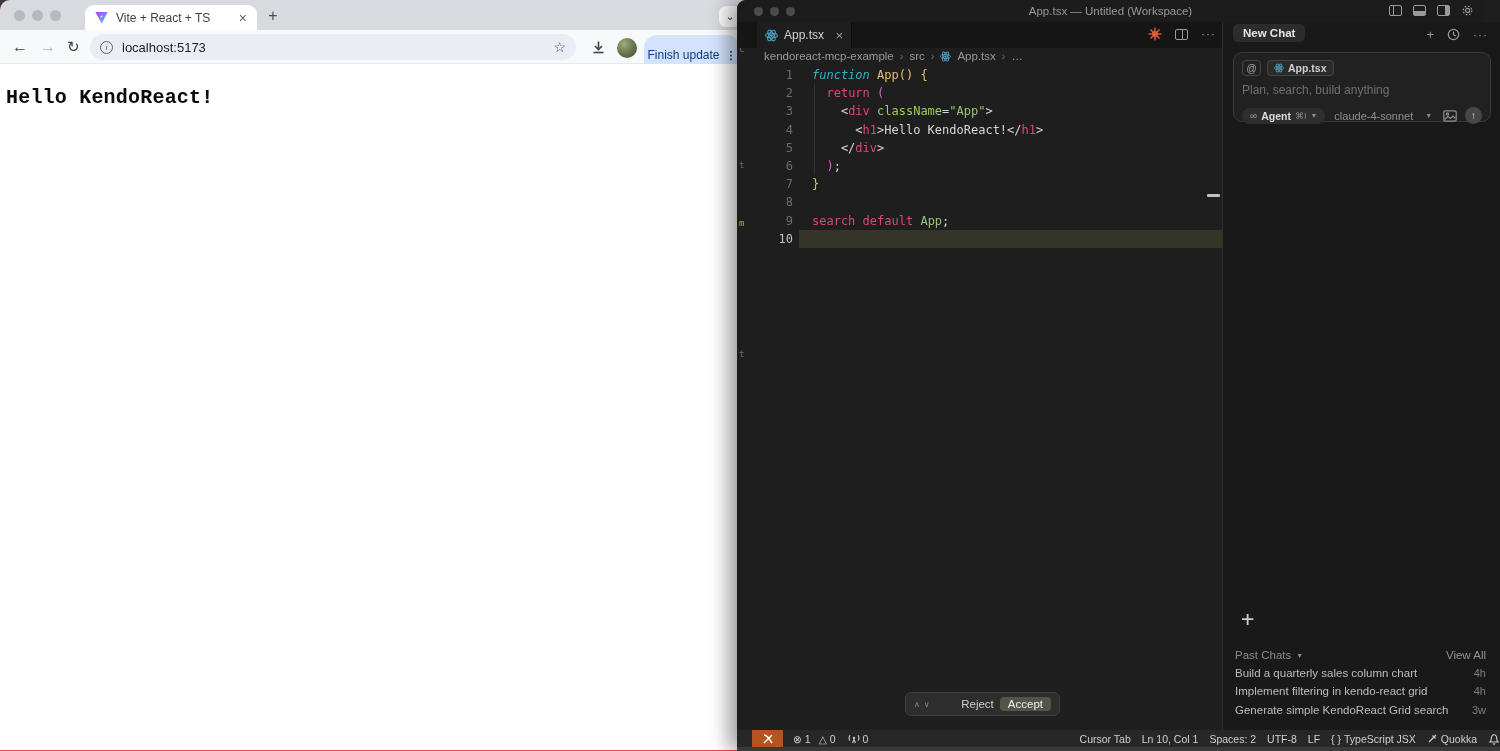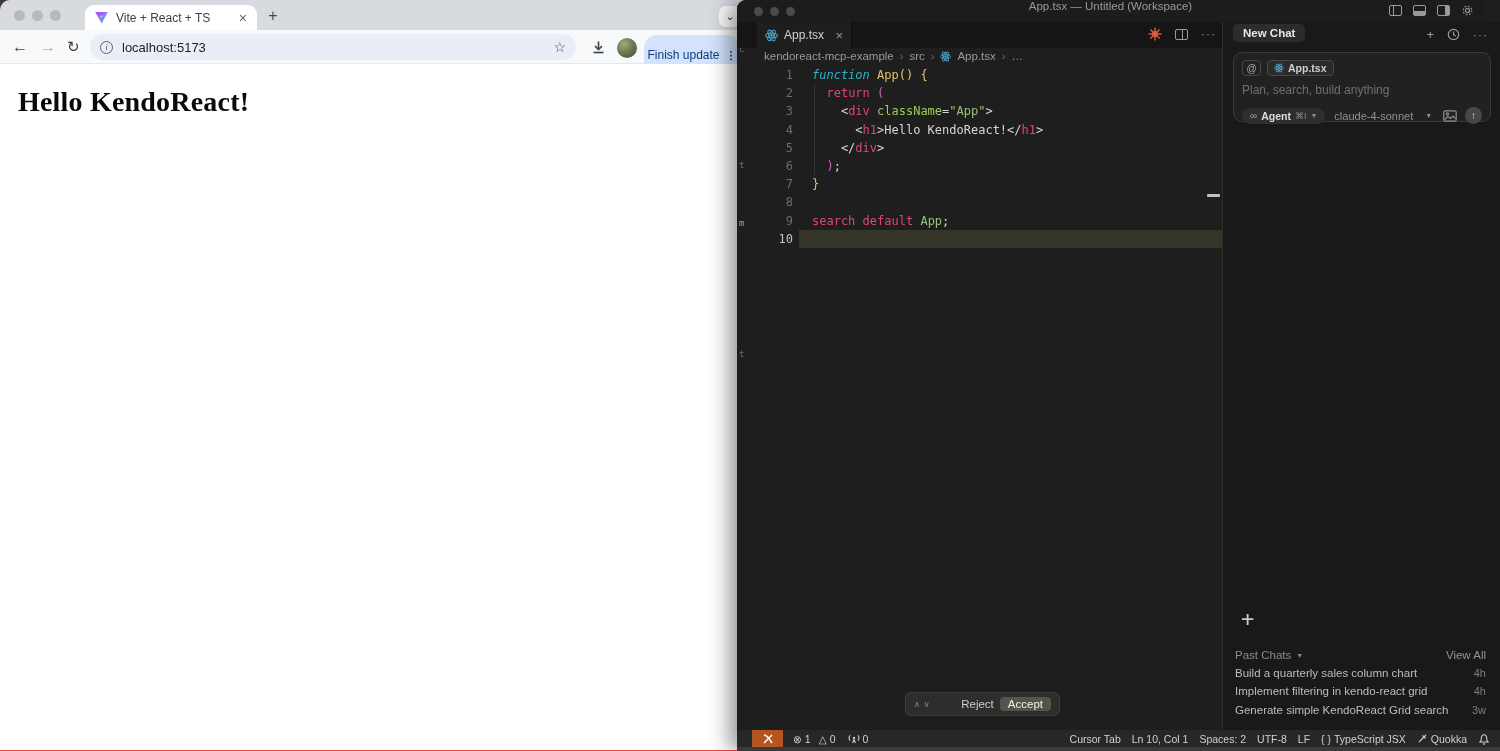--- a/index.html
+++ b/index.html
@@ -27,27 +27,27 @@
   .b-reload{position:absolute;left:67px;color:#3c4043;font-size:15px;}
   .omnibox{position:absolute;left:90px;top:4px;width:486px;height:26px;border-radius:13px;background:#e9eef6;display:flex;align-items:center;padding:0 10px;}
   .info-ic{width:13px;height:13px;border:1.2px solid #5f6368;border-radius:50%;color:#5f6368;font-size:9px;display:flex;align-items:center;justify-content:center;font-family:"Liberation Serif",serif;font-style:italic;flex:0 0 auto;}
   .omni-url{font-size:13px;color:#202124;margin-left:9px;flex:1;}
   .omni-star{font-size:14px;color:#474b50;}
   .b-download{position:absolute;left:590px;top:9px;color:#3c4043;}
   .b-avatar{position:absolute;left:617px;top:8px;width:20px;height:20px;border-radius:50%;background:radial-gradient(circle at 35% 30%,#9bb07a 0%,#6d7a52 45%,#3f4a33 100%);}
   .b-pill{position:absolute;left:644px;top:5px;width:96px;height:40px;border-radius:13px;background:#d3e3fd;color:#123a7e;font-size:12px;display:flex;align-items:center;justify-content:center;gap:6px;white-space:nowrap;}
   .pill-dots{font-weight:700;letter-spacing:0;color:#123a7e;font-size:11px;}
   .b-page{position:relative;height:686px;background:#ffffff;}
-  .page-h1{font-family:Liberation Serif, serif;font-weight:700;font-size:28px;color:#0a0a0a;padding:22px 0 0 6px;letter-spacing:.2px;margin-left:12px;}
+  .page-h1{font-family:Liberation Mono, monospace;font-weight:700;font-size:20px;color:#0a0a0a;padding:22px 0 0 6px;letter-spacing:.2px;}
 
   
   .editor-win{position:absolute;left:737px;top:0;width:763px;height:751px;background:#1e1e1e;border-top-left-radius:9px;overflow:hidden;box-shadow:-8px 0 20px rgba(0,0,0,.4);}
   .sliver{position:absolute;left:0;top:0;width:20px;height:751px;font-family:"DejaVu Sans Mono",monospace;font-size:9px;color:#6e6e6e;}
   .sliver span{position:absolute;left:2px;}
-  .e-titlebar{position:absolute;left:0;top:0;right:16px;height:22px;background:#1c1c1c;display:flex;align-items:flex-start;justify-content:center;}
+  .e-titlebar{position:absolute;left:0;top:0;right:16px;height:22px;background:#1c1c1c;display:flex;align-items:center;justify-content:center;}
   .e-lights{position:absolute;left:17px;top:7px;display:flex;gap:7px;}
   .e-light{width:9px;height:9px;border-radius:50%;background:#4b4b4b;}
   .e-title{font-size:11.5px;color:#9a9a9a;}
   .e-tb-icons{position:absolute;right:10px;top:4px;display:flex;gap:11px;align-items:center;color:#9a9a9a;}
   .lay-ic{width:13px;height:11px;border:1.2px solid #9a9a9a;border-radius:2px;position:relative;}
   .lay-ic.left::after{content:'';position:absolute;left:3px;top:0;bottom:0;width:1.2px;background:#9a9a9a;}
   .lay-ic.bottom::after{content:'';position:absolute;left:0;right:0;bottom:0;height:4px;background:#9a9a9a;}
   .lay-ic.right::after{content:'';position:absolute;right:0;top:0;bottom:0;width:4.5px;background:#9a9a9a;}
   .gear-ic{width:13px;height:13px;}
   .e-tabbar{position:absolute;left:0;top:22px;right:0;height:26px;background:#151515;}
@@ -109,21 +109,21 @@
   .past-item{display:flex;align-items:center;height:18.3px;font-size:11.5px;}
   .past-title{color:#bdbdbd;white-space:nowrap;overflow:hidden;flex:1;}
   .past-time{color:#7f7f7f;font-size:11px;margin-left:8px;}
 
   
   .statusbar{position:absolute;left:0;top:730px;right:0;height:17px;background:#272727;display:flex;align-items:center;font-size:10.5px;color:#d0d0d0;}
   .sb-remote{margin-left:15px;width:31px;height:17px;background:#b4541f;display:flex;align-items:center;justify-content:center;color:#fff;font-size:10px;}
   .sb-left{display:flex;align-items:center;gap:12px;margin-left:10px;}
   .sb-group{display:flex;align-items:center;gap:3px;}
   .sb-ic{font-size:10.5px;color:#cccccc;}
-  .sb-right{margin-left:auto;display:flex;align-items:center;gap:11px;padding-right:10px;white-space:nowrap;}
+  .sb-right{margin-left:auto;display:flex;align-items:center;gap:11px;white-space:nowrap;}
   .bottom-strip{position:absolute;left:0;top:747px;right:0;height:4px;background:#3a3a3a;}
 </style>
 </head>
 <body>
 
 <svg width="0" height="0" style="position:absolute">
   <defs>
     <g id="react-atom" fill="none" stroke="#4f9fc0" stroke-width="1.8">
       <circle r="2.4" fill="#4f9fc0" stroke="none"></circle>
       <ellipse rx="10" ry="4.2"></ellipse>

